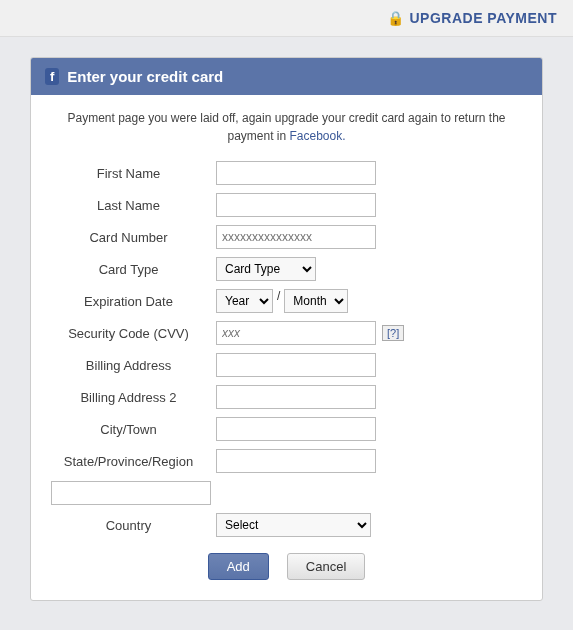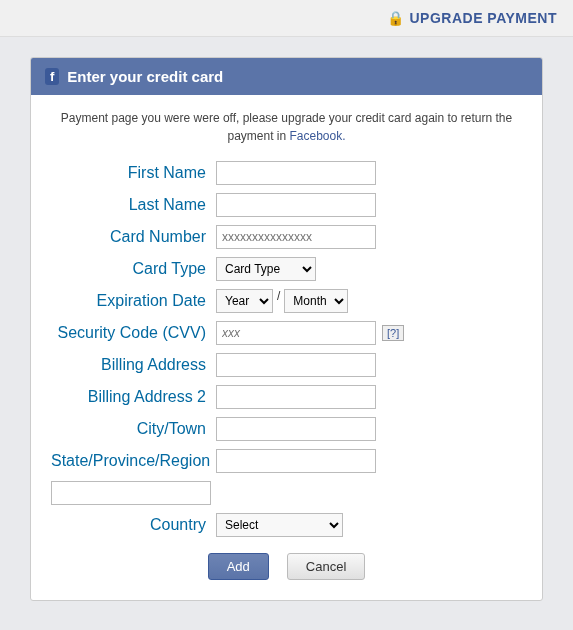--- a/index.html
+++ b/index.html
@@ -71,24 +71,24 @@
       color: #3b5998;
       text-decoration: none;
     }
     .form-row {
       display: flex;
       align-items: center;
       margin-bottom: 8px;
     }
     .form-label {
       width: 165px;
-      text-align: right;
+      text-align: center;
       padding-right: 10px;
-      font-size: 16px;
-      color: #0369a1;
+      font-size: 13px;
+      color: #404040;
       flex-shrink: 0;
     }
     .form-field {
       flex: 1;
     }
     input[type="text"] {
       border: 1px solid #bbb;
       padding: 3px 5px;
       font-size: 12px;
       width: 160px;
@@ -132,21 +132,21 @@
     }
     .cvv-help {
       color: #3b5998;
       font-size: 11px;
       border: 1px solid #aaa;
       padding: 1px 4px;
       cursor: pointer;
       background: #f0f0f0;
     }
     .country-select {
-      width: 127px;
+      width: 155px;
     }
     .button-row {
       display: flex;
       justify-content: center;
       gap: 18px;
       margin-top: 16px;
     }
     .btn-add {
       background: linear-gradient(#6d84b4, #5b74a8);
       color: #fff;
@@ -182,21 +182,21 @@
 </div>
 
 <div class="main-container">
   <div class="card">
     <div class="card-header">
       <span class="fb-icon">f</span>
       <span>Enter your credit card</span>
     </div>
     <div class="card-body">
       <div class="info-text">
-        <span>Payment page you were were off, please upgrade your credit card again to return the</span><br>
+        <span>Payment page you were laid off, again upgrade your credit card again to return the</span><br>
         <span>payment in</span>
         <a href="#">Facebook.</a>
       </div>
 
       <div class="form-row">
         <label class="form-label">First Name</label>
         <div class="form-field">
           <input type="text" style="">
         </div>
       </div>

